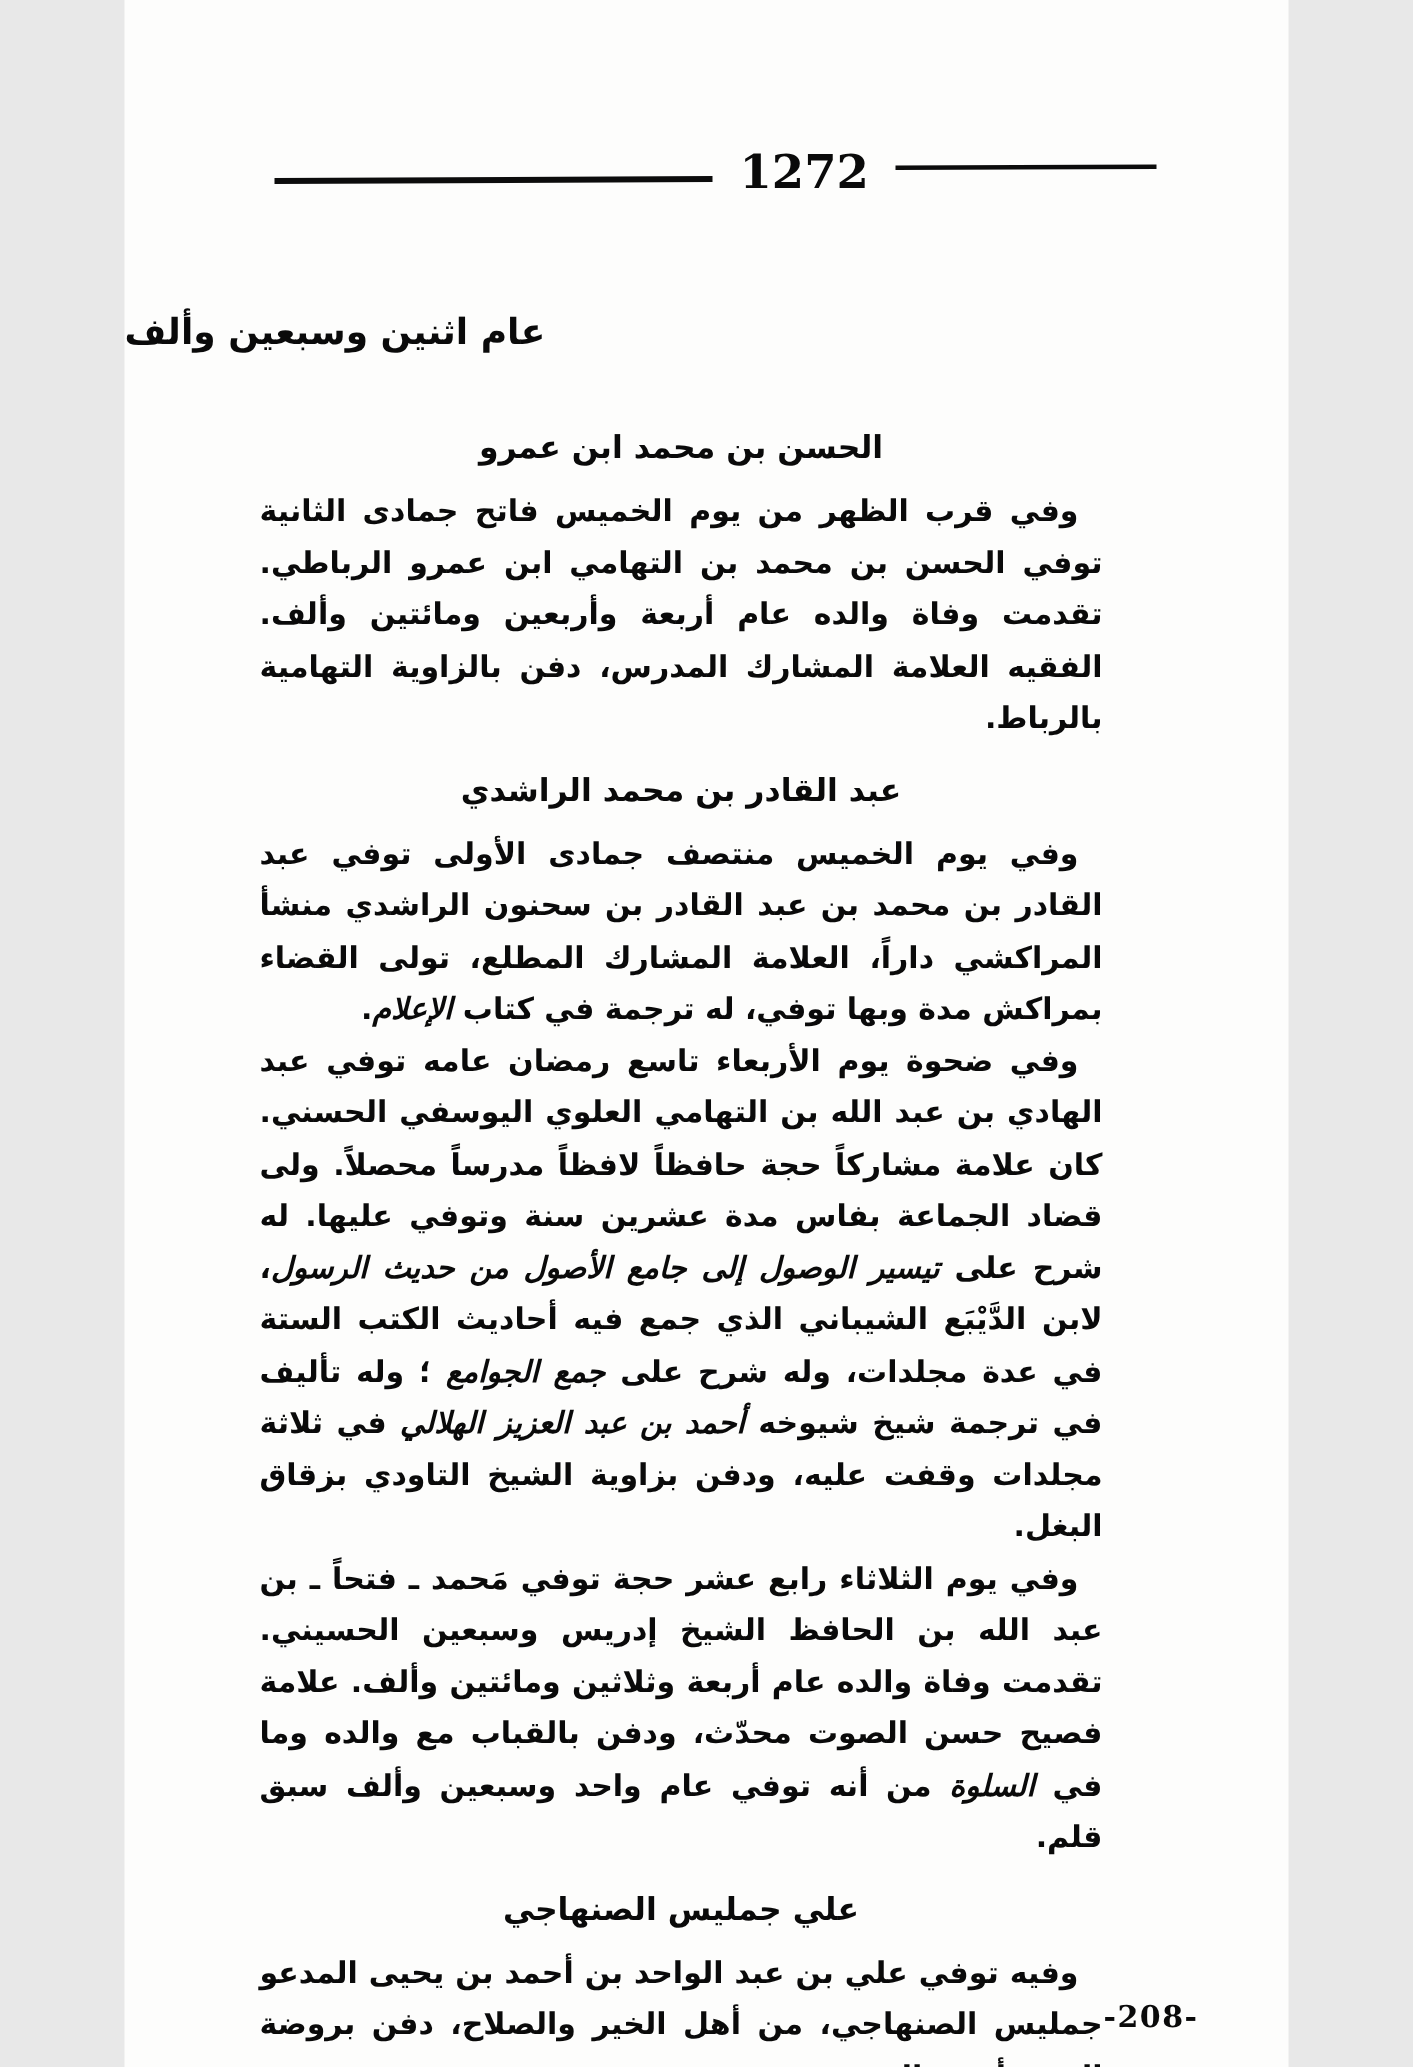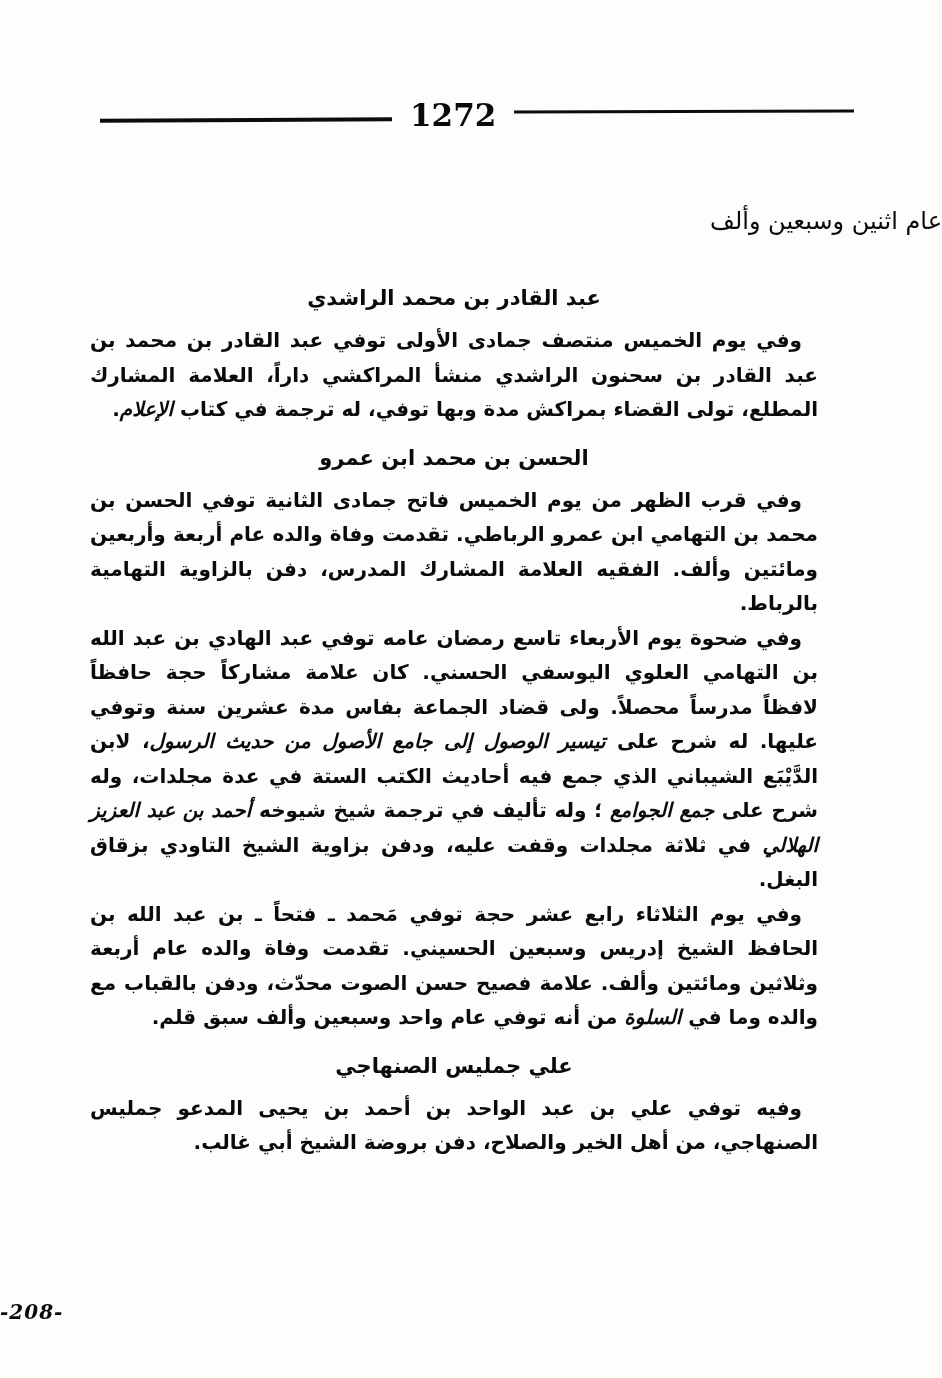--- a/index.html
+++ b/index.html
@@ -1,18 +1,18 @@
 <!DOCTYPE html>
 <html lang="ar"><head>
 <meta charset="utf-8">
 <style>
   html, body { margin: 0; padding: 0; background: #e8e8e8; }
   .page {
     position: relative;
-    width: 942px;
+    width: 776px;
     height: 1378px;
     margin: 0 auto;
     background: #fdfdfc;
     color: #0a0a0a;
     font-family: "DejaVu Sans", sans-serif;
     overflow: hidden;
   }
   
   .header {
     display: flex;
@@ -28,23 +28,23 @@
   .page-number {
     font-family: "DejaVu Serif", serif;
     font-weight: bold;
     font-size: 31px;
     line-height: 1;
     margin: 0 18px;
   }
   
   .chapter-title {
     margin: 76px 0 0 0;
-    text-align: right;
+    text-align: left;
     font-size: 24px;
-    font-weight: normal;
+    font-weight: bold;
     direction: rtl;
   }
   
   .content {
     margin: 48px 124px 0 90px;
     direction: rtl;
   }
   .entry-heading {
     text-align: center;
     font-size: 21px;
@@ -59,23 +59,22 @@
     line-height: 34.5px;
     text-align: justify;
     text-indent: 16px;
   }
   .italic { font-style: italic; }
   
   .footer {
     position: absolute;
     left: 0;
     right: 60px;
-    bottom: 54px;
-    text-align: left;
-    font-style: italic;
+    bottom: 22px;
+    text-align: right;
   }
   .footer-number {
     font-family: "DejaVu Serif", serif;
     font-weight: bold;
     font-size: 20px;
     letter-spacing: 1px;
   }
 </style>
 </head>
 <body>
@@ -85,26 +84,26 @@
   <div class="header">
     <div class="rule rule-left"></div>
     <div class="page-number">1272</div>
     <div class="rule rule-right"></div>
   </div>
 
   <h1 class="chapter-title">عام اثنين وسبعين وألف</h1>
 
   <main class="content">
       <section>
+        <h2 class="entry-heading">الحسن بن محمد ابن عمرو</h2>
+        <p class="entry-paragraph"><span>وفي قرب الظهر من يوم الخميس فاتح جمادى الثانية توفي الحسن بن محمد بن التهامي ابن عمرو الرباطي. تقدمت وفاة والده عام أربعة وأربعين ومائتين وألف. الفقيه العلامة المشارك المدرس، دفن بالزاوية التهامية بالرباط.</span></p>
+      </section>
+      <section>
         <h2 class="entry-heading">عبد القادر بن محمد الراشدي</h2>
         <p class="entry-paragraph"><span>وفي يوم الخميس منتصف جمادى الأولى توفي عبد القادر بن محمد بن عبد القادر بن سحنون الراشدي منشأ المراكشي داراً، العلامة المشارك المطلع، تولى القضاء بمراكش مدة وبها توفي، له ترجمة في كتاب </span><span class="italic">الإعلام</span><span>.</span></p>
-      </section>
-      <section>
-        <h2 class="entry-heading">الحسن بن محمد ابن عمرو</h2>
-        <p class="entry-paragraph"><span>وفي قرب الظهر من يوم الخميس فاتح جمادى الثانية توفي الحسن بن محمد بن التهامي ابن عمرو الرباطي. تقدمت وفاة والده عام أربعة وأربعين ومائتين وألف. الفقيه العلامة المشارك المدرس، دفن بالزاوية التهامية بالرباط.</span></p>
       </section>
       <section>
         <p class="entry-paragraph"><span>وفي ضحوة يوم الأربعاء تاسع رمضان عامه توفي عبد الهادي بن عبد الله بن التهامي العلوي اليوسفي الحسني. كان علامة مشاركاً حجة حافظاً لافظاً مدرساً محصلاً. ولى قضاد الجماعة بفاس مدة عشرين سنة وتوفي عليها. له شرح على </span><span class="italic">تيسير الوصول إلى جامع الأصول من حديث الرسول</span><span>، لابن الدَّيْبَع الشيباني الذي جمع فيه أحاديث الكتب الستة في عدة مجلدات، وله شرح على </span><span class="italic">جمع الجوامع</span><span> ؛ وله تأليف في ترجمة شيخ شيوخه </span><span class="italic">أحمد بن عبد العزيز الهلالي</span><span> في ثلاثة مجلدات وقفت عليه، ودفن بزاوية الشيخ التاودي بزقاق البغل.</span></p>
       </section>
       <section>
         <p class="entry-paragraph"><span>وفي يوم الثلاثاء رابع عشر حجة توفي مَحمد ـ فتحاً ـ بن عبد الله بن الحافظ الشيخ إدريس وسبعين الحسيني. تقدمت وفاة والده عام أربعة وثلاثين ومائتين وألف. علامة فصيح حسن الصوت محدّث، ودفن بالقباب مع والده وما في </span><span class="italic">السلوة</span><span> من أنه توفي عام واحد وسبعين وألف سبق قلم.</span></p>
       </section>
       <section>
         <h2 class="entry-heading">علي جمليس الصنهاجي</h2>
         <p class="entry-paragraph"><span>وفيه توفي علي بن عبد الواحد بن أحمد بن يحيى المدعو جمليس الصنهاجي، من أهل الخير والصلاح، دفن بروضة الشيخ أبي غالب.</span></p>

